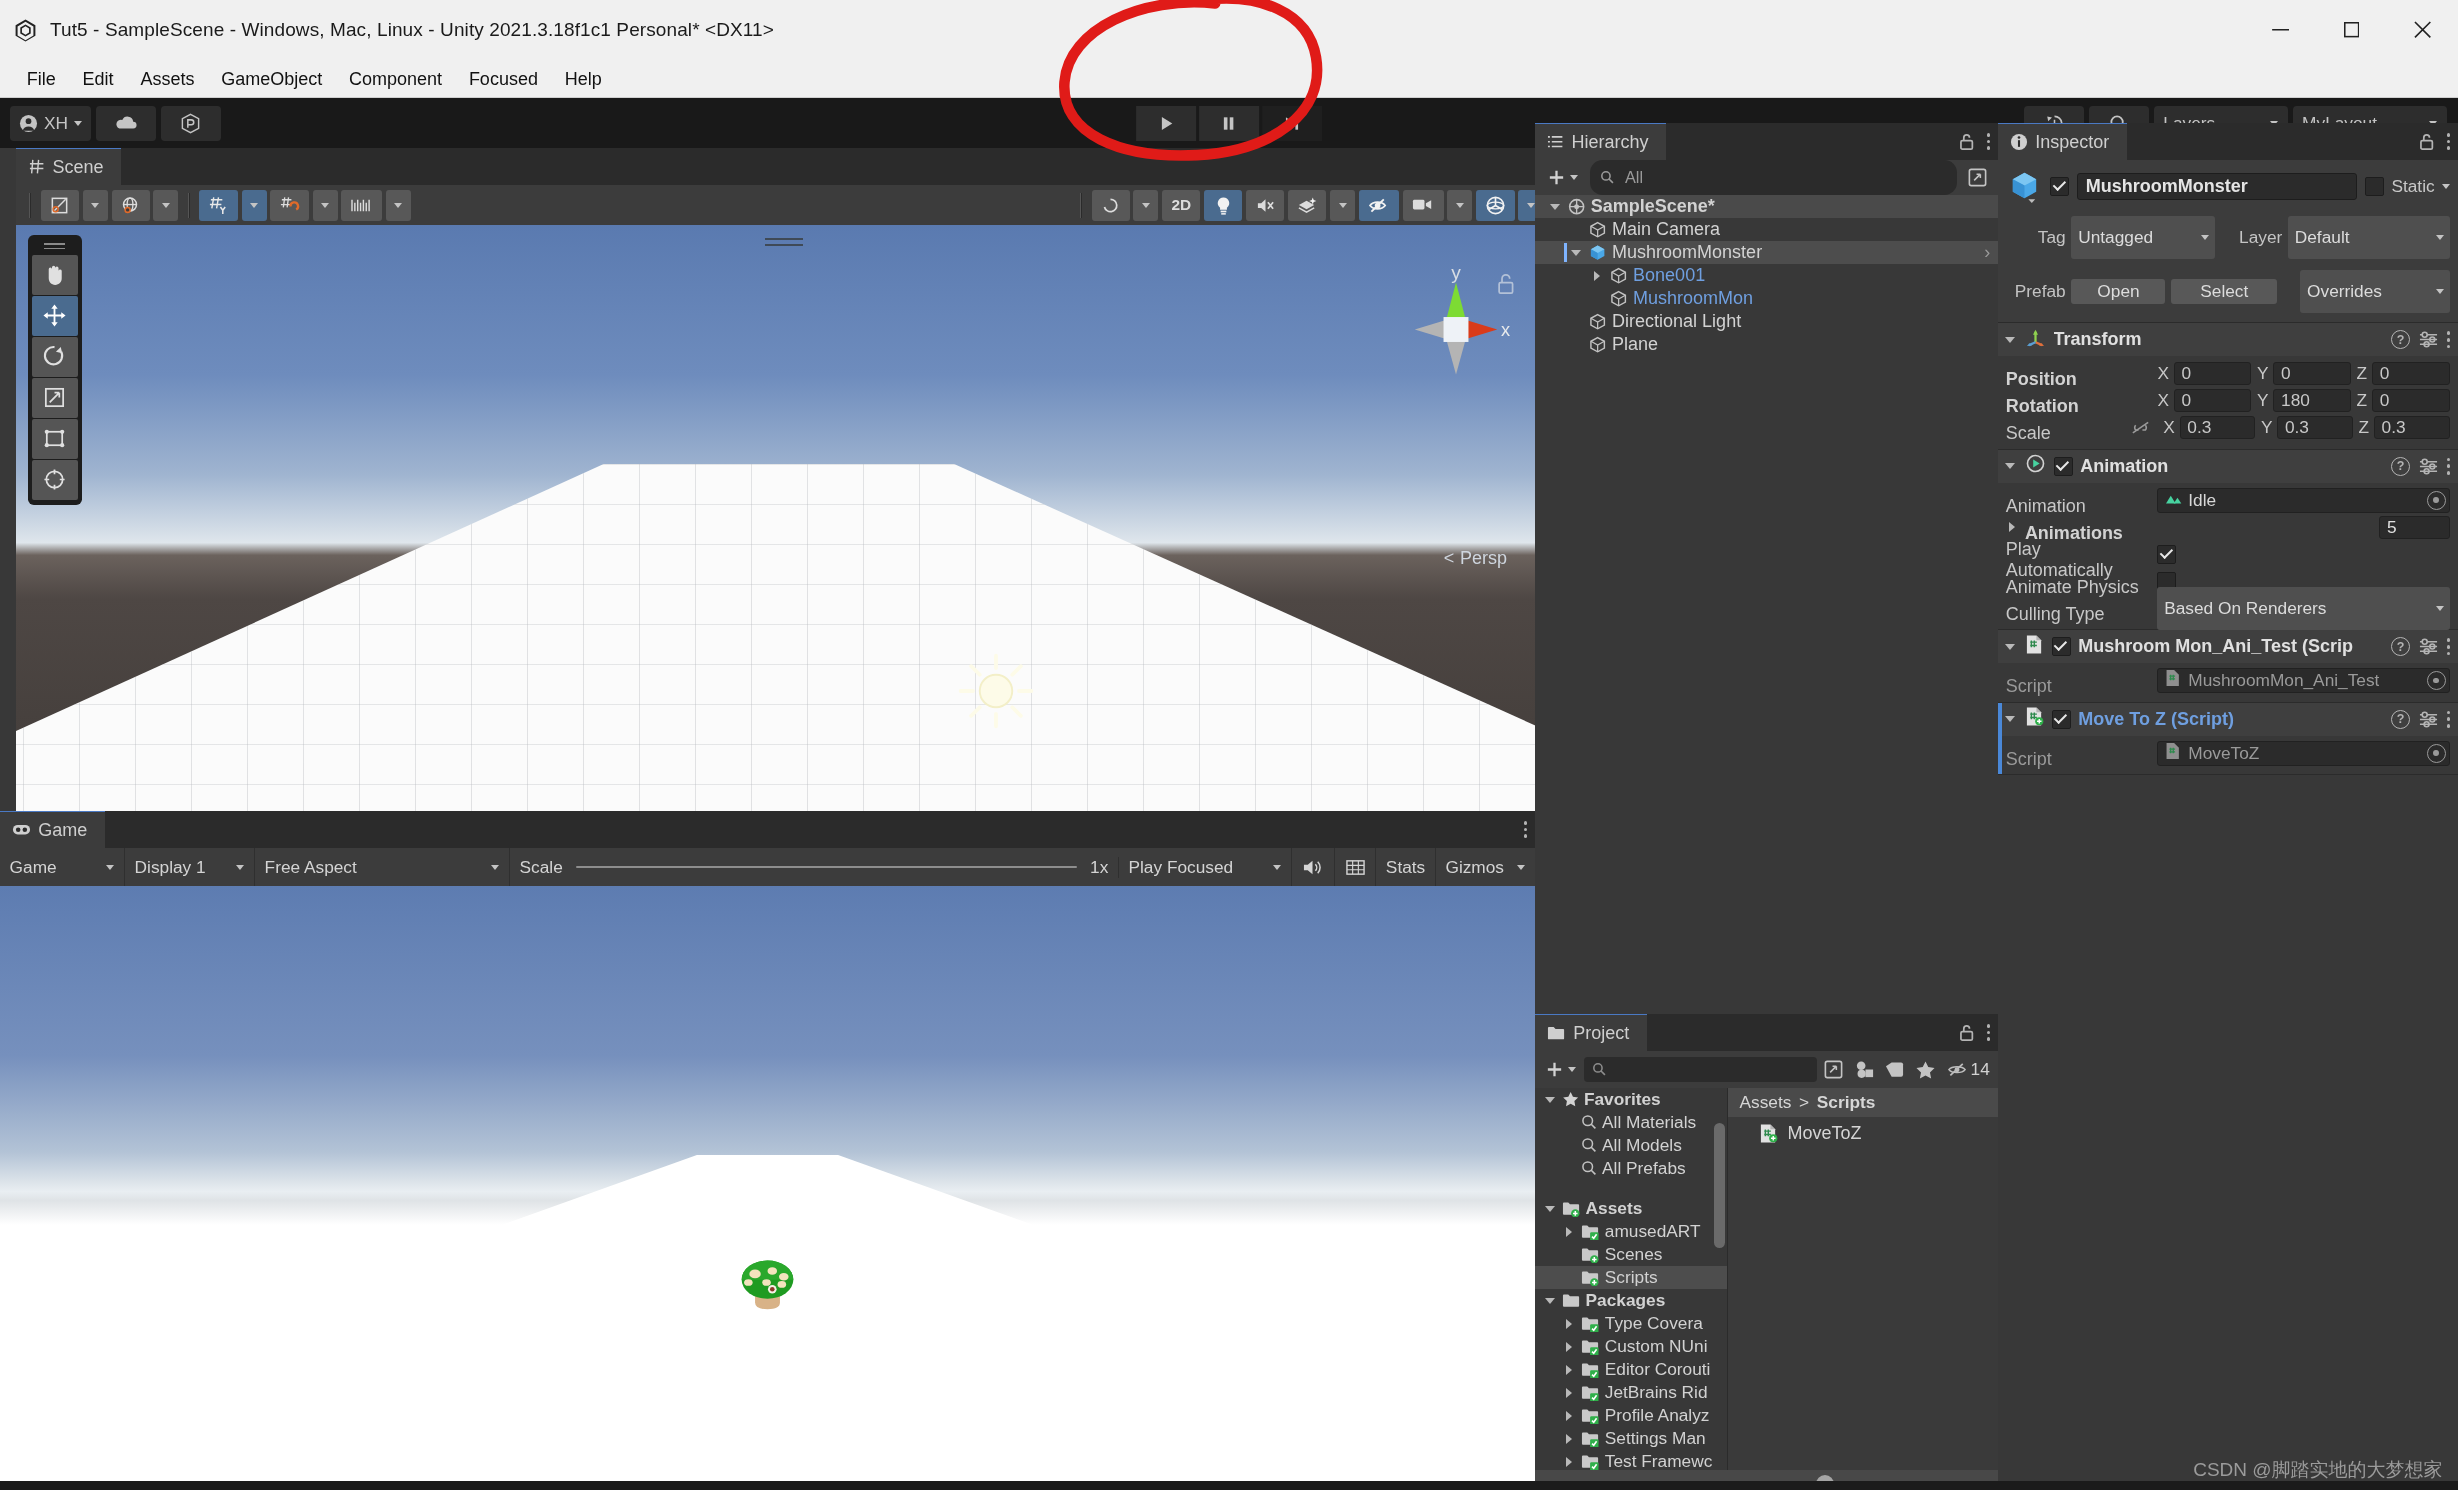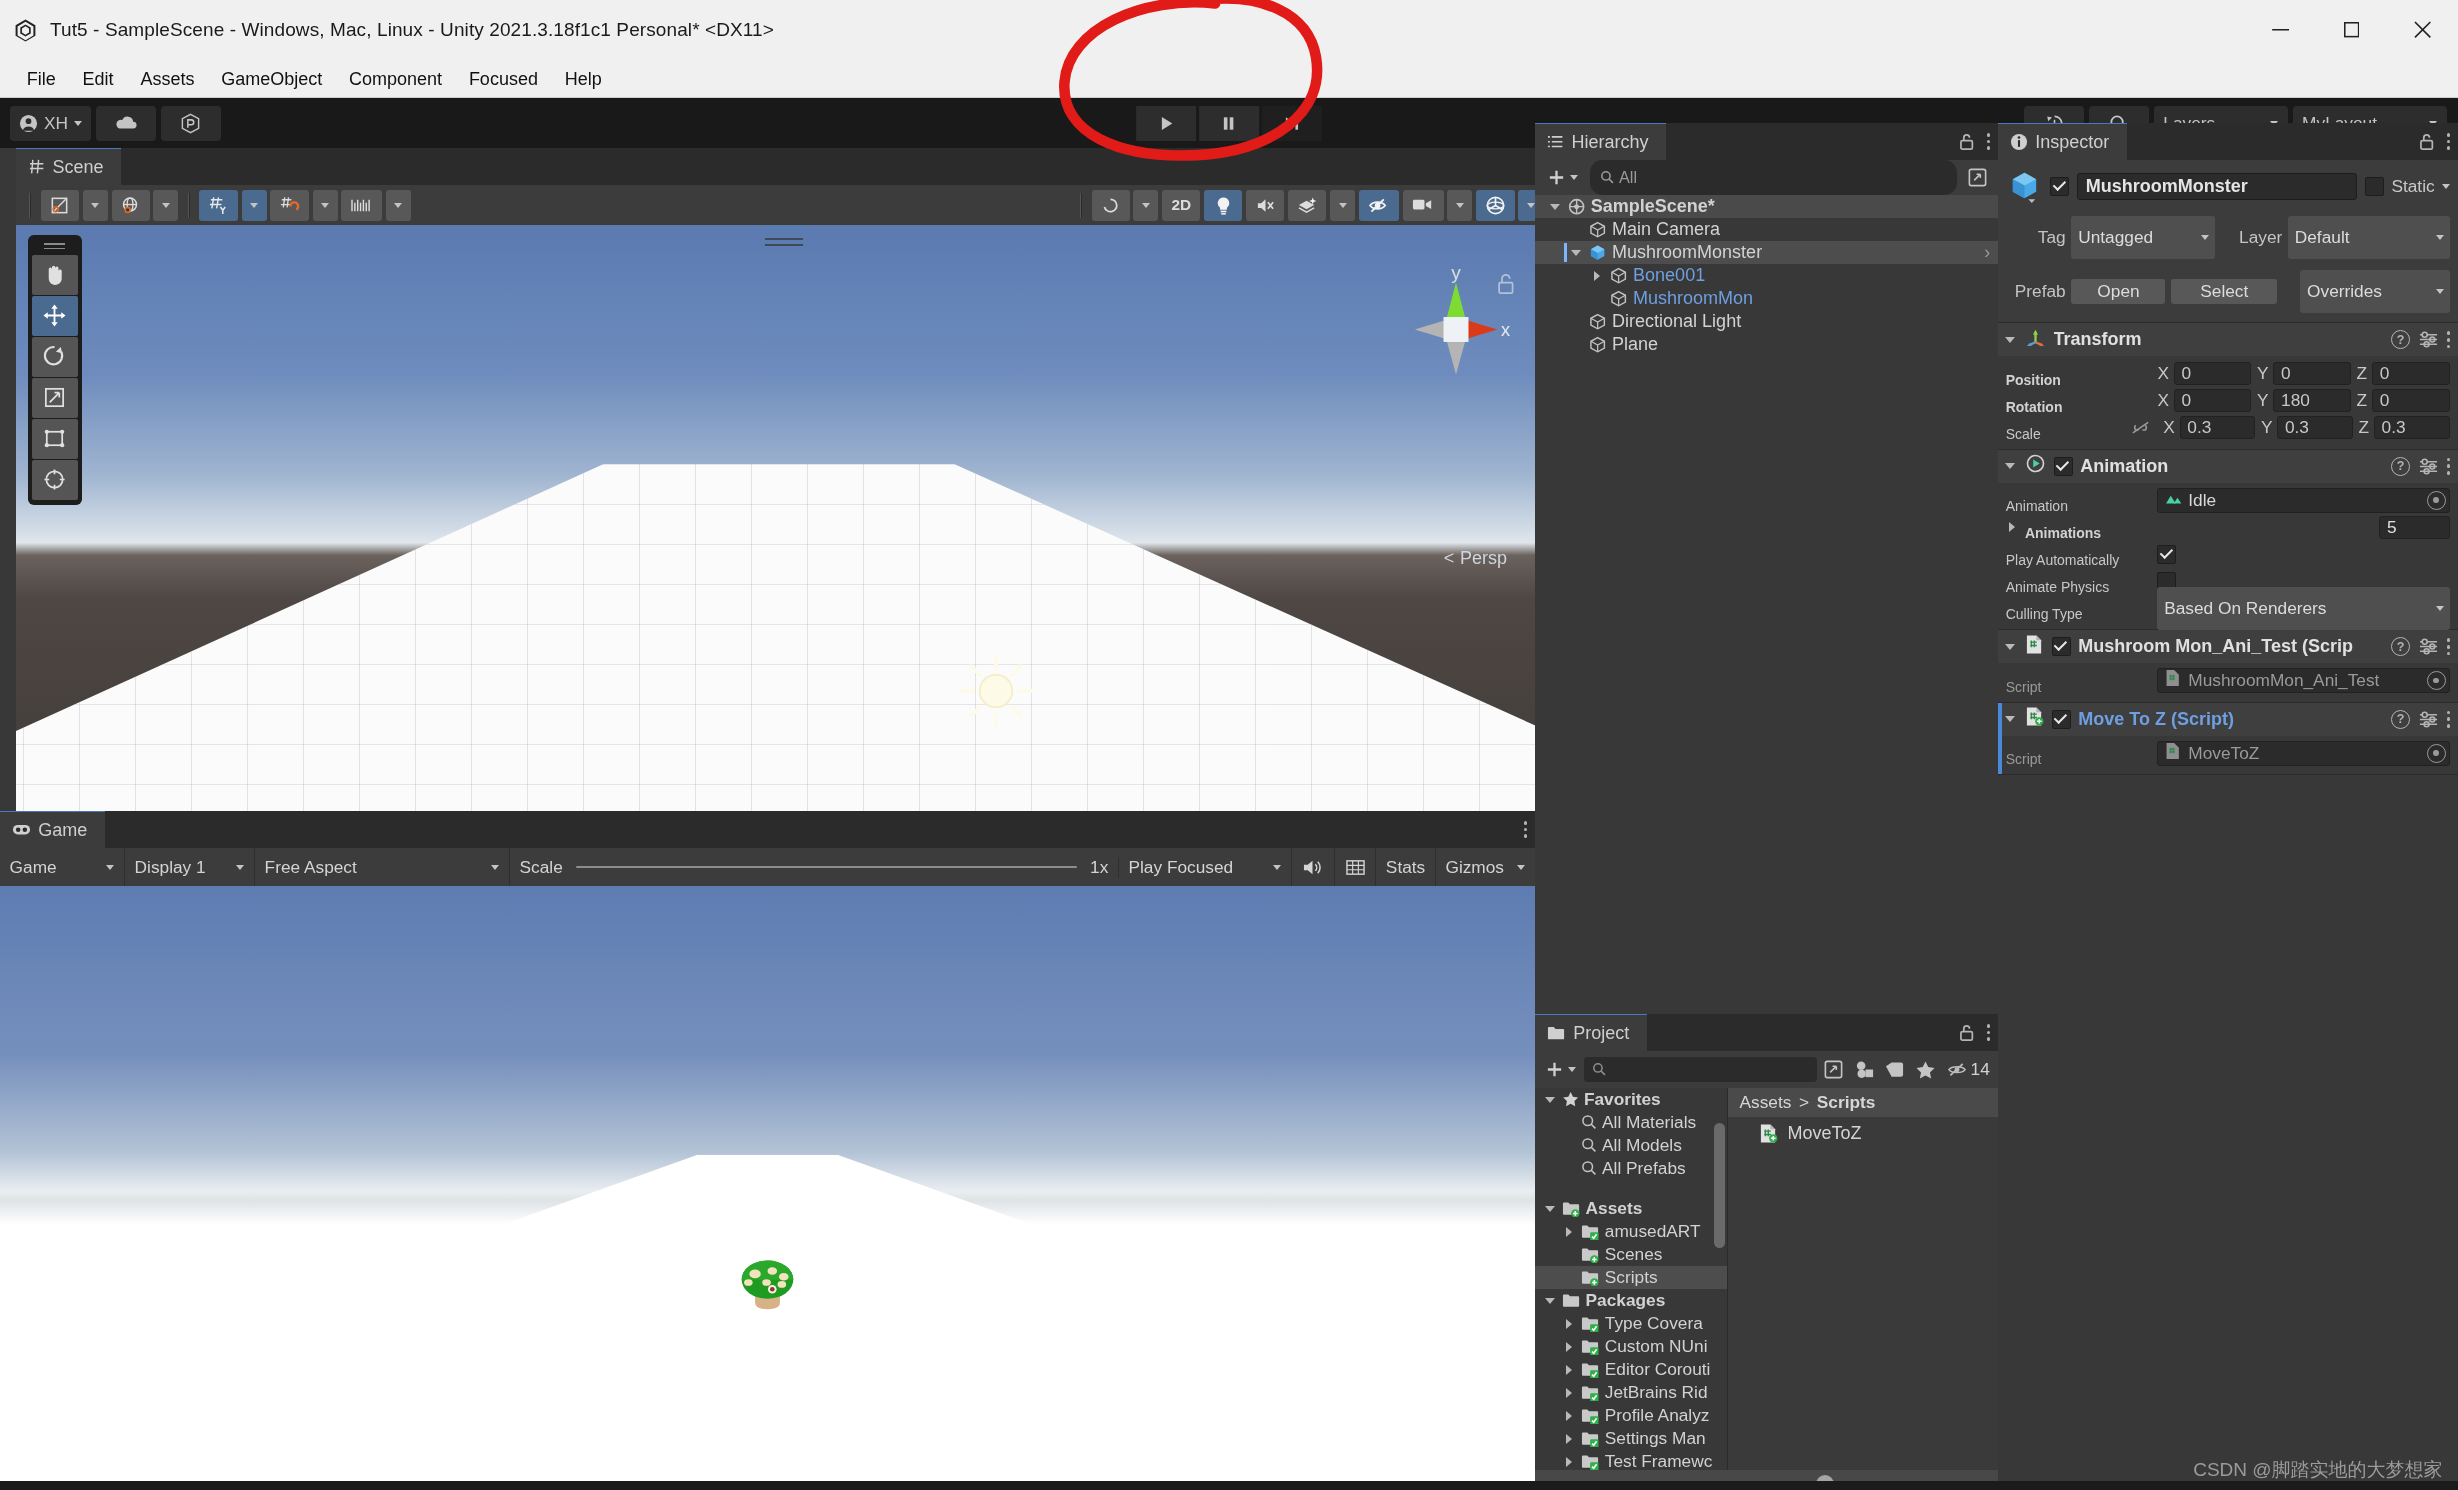--- a/index.html
+++ b/index.html
@@ -171,21 +171,21 @@
 
   
   #hierarchy-panel { left: 1535px; top: 123px; width: 463px; height: 892px; }
   .h-searchbar {
     height: 35px; background: #3c3c3c; display: flex; align-items: center;
     padding: 0 5.8px; gap: 5.8px;
   }
   .plus-btn { display: flex; align-items: center; gap: 4.8px; padding: 0 5.8px; height: 27px; }
   .srch {
     flex: 1; height: 35px; background: #2b2b2b; border-radius: 12.5px;
-    display: flex; align-items: center; padding: 0 9.6px; gap: 5px;
+    display: flex; align-items: center; padding: 0 9.6px; gap: 11px;
     color: #9a9a9a; font-size: 16.3px;
   }
   .sq-btn { width: 29px; height: 27px; display: flex; align-items: center; justify-content: center; }
   .h-list { background: #383838; height: 820px; overflow: hidden; }
   .h-row {
     height: 23px; display: flex; align-items: center; gap: 5.8px;
     font-size: 18px; color: #d2d2d2; padding-right: 7.7px; position: relative;
   }
   .h-row.sel { background: #4d4d4d; }
   .h-row.scene-row { background: #4a4a4a; font-weight: bold; }
@@ -284,21 +284,21 @@
     padding: 0 7.7px 0 5.8px; background: #3f3f3f;
   }
   .comp-title { font-weight: bold; font-size: 18px; color: #e0e0e0; flex: 1;
     overflow: hidden; white-space: nowrap; }
   .comp-title.blue { color: #6f9fe0; }
   .help-ico { width: 19px; height: 19px; border: 1.9px solid #b4b4b4; border-radius: 50%;
     display: flex; align-items: center; justify-content: center; font-size: 12.5px;
     font-weight: bold; color: #b4b4b4; }
   .comp-body { padding: 3.8px 7.7px 7.7px 7.7px; }
   .prow { display: flex; align-items: center; height: 27px; gap: 5.8px; }
-  .prow .pl { width: 146px; font-size: 14px; color: #d2d2d2; font-weight: bold; margin-top: 12px; }
+  .prow .pl { width: 146px; font-size: 18px; color: #d2d2d2; font-weight: bold; margin-top: 12px; }
   .prow .pl.normal { font-weight: normal; color: #c8c8c8; }
   .axis { display: flex; align-items: center; gap: 4.8px; flex: 1; }
   .axis span { font-size: 17.3px; color: #c8c8c8; }
   .numfield {
     flex: 1; height: 23px; background: #2b2b2b; border: 1px solid #212121;
     border-radius: 2.9px; display: flex; align-items: center; padding: 0 6.7px;
     font-size: 17.3px; color: #e0e0e0; min-width: 0;
   }
   .objfield {
     flex: 1; height: 25px; background: #2b2b2b; border: 1px solid #212121;

